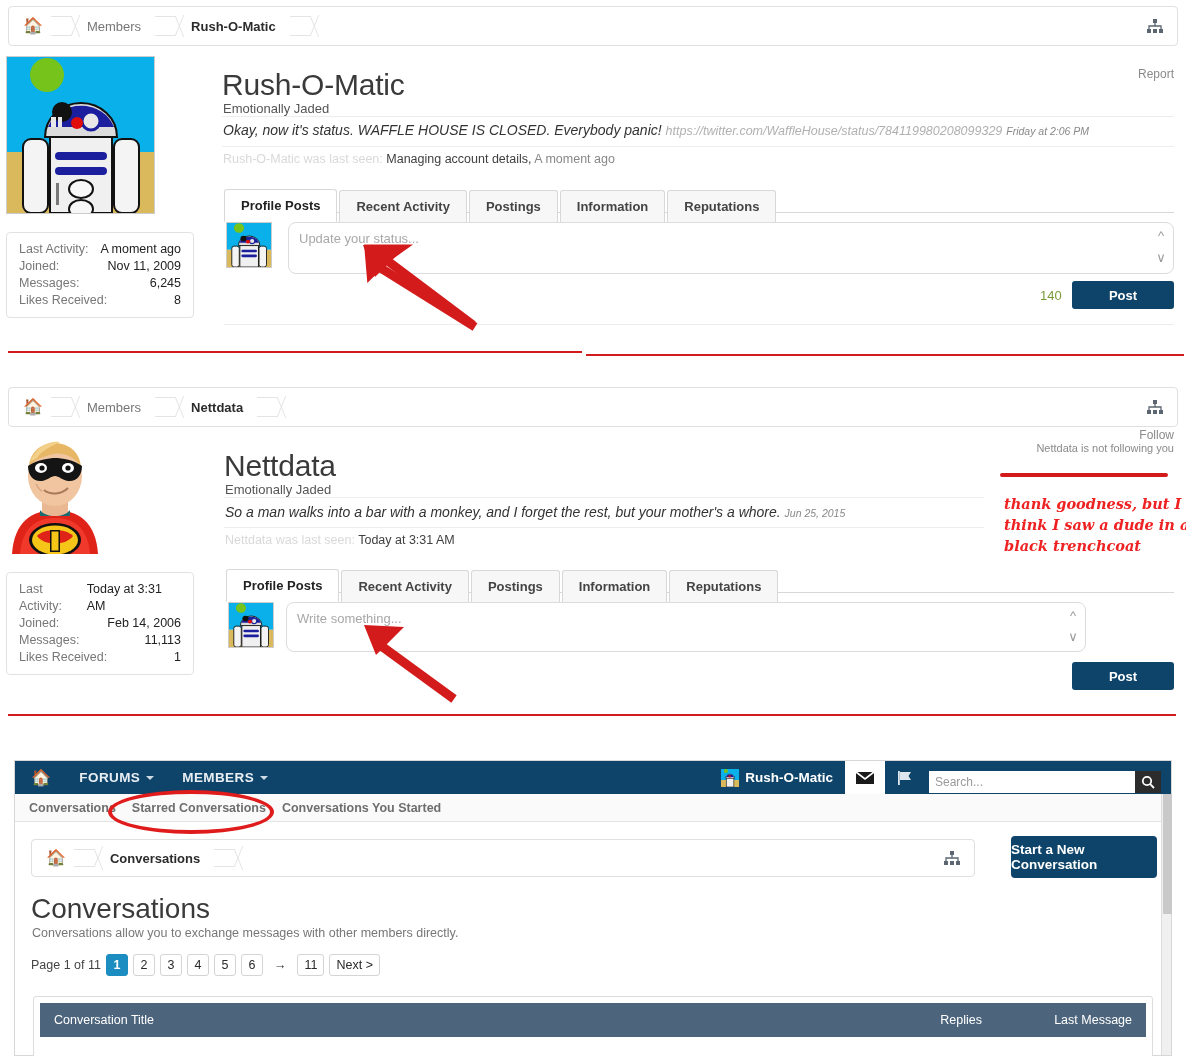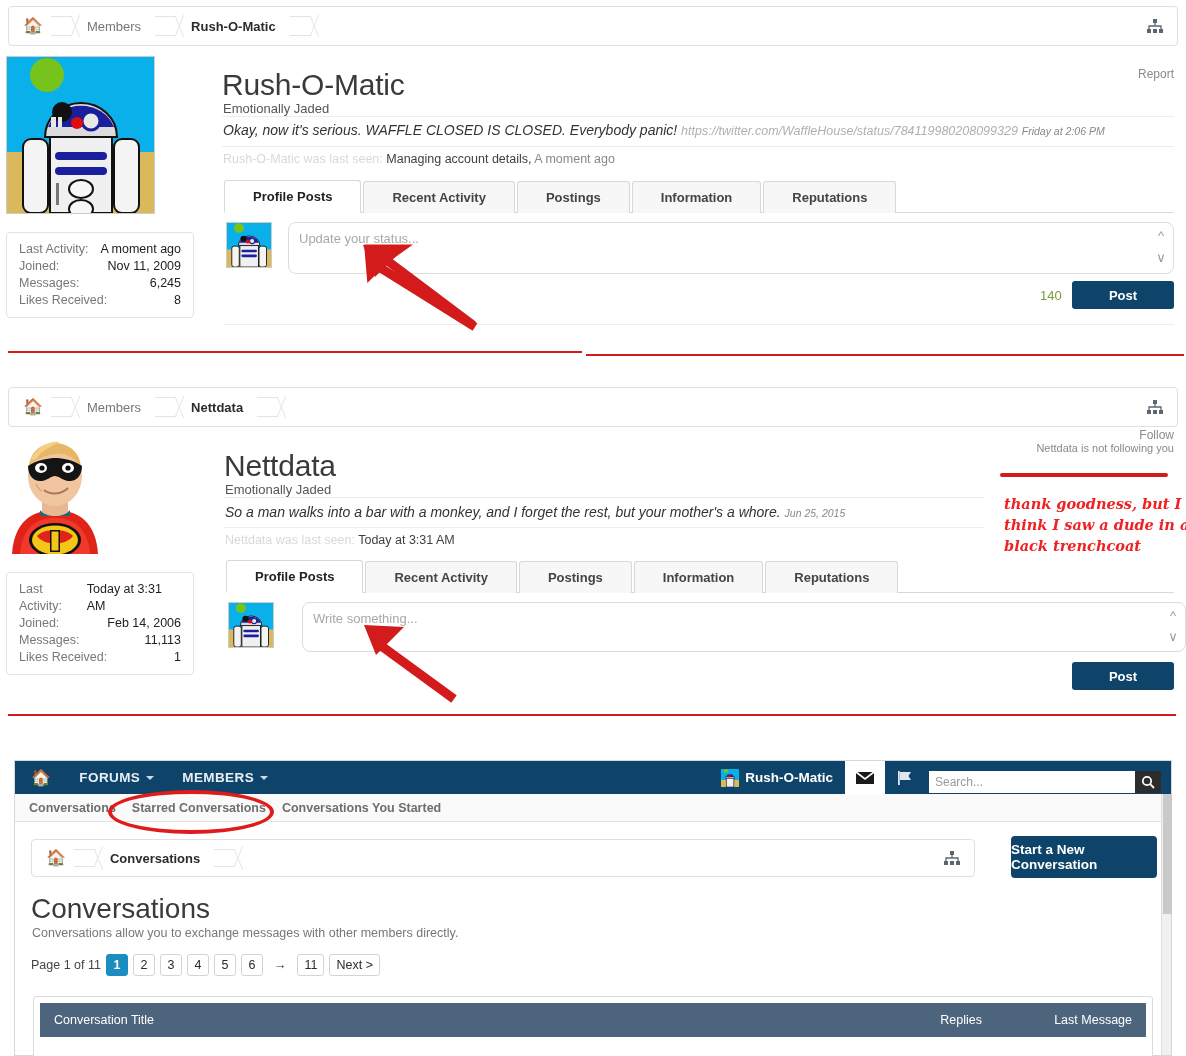--- a/index.html
+++ b/index.html
@@ -69,27 +69,27 @@
   .lastseen { font-size: 12.5px; }
   .lastseen .muted { color: #d9d9d9; }
   .lastseen .lnk { color: #404040; }
   .lastseen .ago { color: #888; }
   .hr-light { border-top: 1px solid #ededed; }
 
   
   .tabs { display: flex; align-items: flex-end; border-bottom: 1px solid #d8d8d8; }
   .tab {
     font-size: 13px; font-weight: bold; color: #444;
-    padding: 8px 28px;
+    padding: 8px 16px;
     border: 1px solid #d8d8d8;
     border-bottom: none;
     background: #f7f7f7;
     margin-right: 2px;
     border-radius: 3px 3px 0 0;
-    position: relative; top: 1px;
+    position: relative; top: 10px;
   }
   .tab.active { background: #fff; border-bottom: 1px solid #fff; color: #222; }
 
   
   .composer-avatar { border: 1px solid #ccc; background:#fff; }
   .composer-box {
     border: 1px solid #dcdcdc; background: #fff;
     position: relative;
     border-radius: 8px;
   }
@@ -258,21 +258,21 @@
         <span class="k">Likes Received:</span>
         <span class="v">8</span>
       </div>
   </div>
 
   <div style="position:absolute; left:222px; top:68px;" class="pname">Rush-O-Matic</div>
   <div style="position:absolute; left:223px; top:100px;" class="ptitle">Emotionally Jaded</div>
 
   <div class="hr-light" style="position:absolute; left:222px; top:116px; width:952px;"></div>
   <div style="position:absolute; left:223px; top:122px; width:950px;" class="pquote">
-    <span>Okay, now it's serious. WAFFLE CLOSED IS CLOSED. Everybody panic!</span>
+    <span>Okay, now it's status. WAFFLE HOUSE IS CLOSED. Everybody panic!</span>
     <span class="link">https://twitter.com/WaffleHouse/status/784119980208099329</span>
     <span class="date">Friday at 2:06 PM</span>
   </div>
   <div class="hr-light" style="position:absolute; left:222px; top:146px; width:952px;"></div>
   <div style="position:absolute; left:223px; top:152px;" class="lastseen">
     <span class="muted">Rush-O-Matic was last seen:</span>
     <span class="lnk">Managing account details,</span>
     <span class="ago">A moment ago</span>
   </div>
 
@@ -432,21 +432,21 @@
       <rect x="107" y="82" width="25" height="74" rx="8" fill="#f4f4f4" stroke="#111" stroke-width="3"></rect>
       <path d="M38 80 A36 34 0 0 1 110 80 Z" fill="#dcdcdc" stroke="#111" stroke-width="3"></path>
       <path d="M41 70 A35 32 0 0 1 107 70 Z" fill="#1b1f9e"></path>
       <circle cx="55" cy="55" r="10" fill="#111"></circle>
       <circle cx="84" cy="64" r="9" fill="#e8e8e8" stroke="#1b1f9e" stroke-width="4"></circle>
       <circle cx="70" cy="66" r="7" fill="#e00b0b"></circle>
       <rect x="48" y="95" width="52" height="9" rx="4" fill="#1b1f9e"></rect>
       <rect x="48" y="112" width="52" height="9" rx="4" fill="#1b1f9e"></rect>
     </svg>
   </div>
-  <div class="composer-box" style="position:absolute; left:302px; top:602px; width:884px; height:50px;">
+  <div class="composer-box" style="position:absolute; left:286px; top:602px; width:800px; height:50px;">
     <div class="composer-ph">Write something...</div>
     <div class="spin">
       <div style="line-height:13px;">^</div>
       <div style="line-height:16px; margin-top:7px;">∨</div>
     </div>
   </div>
   <div class="btn-post" style="position:absolute; left:1072px; top:662px; width:102px; height:28px;">Post</div>
 
   <svg class="arrow" style="left:358px; top:623px; width:110px; height:78px;" viewBox="0 0 110 78">
     <polygon points="6,2 46,4 18,32" fill="#d41b1b"></polygon>

